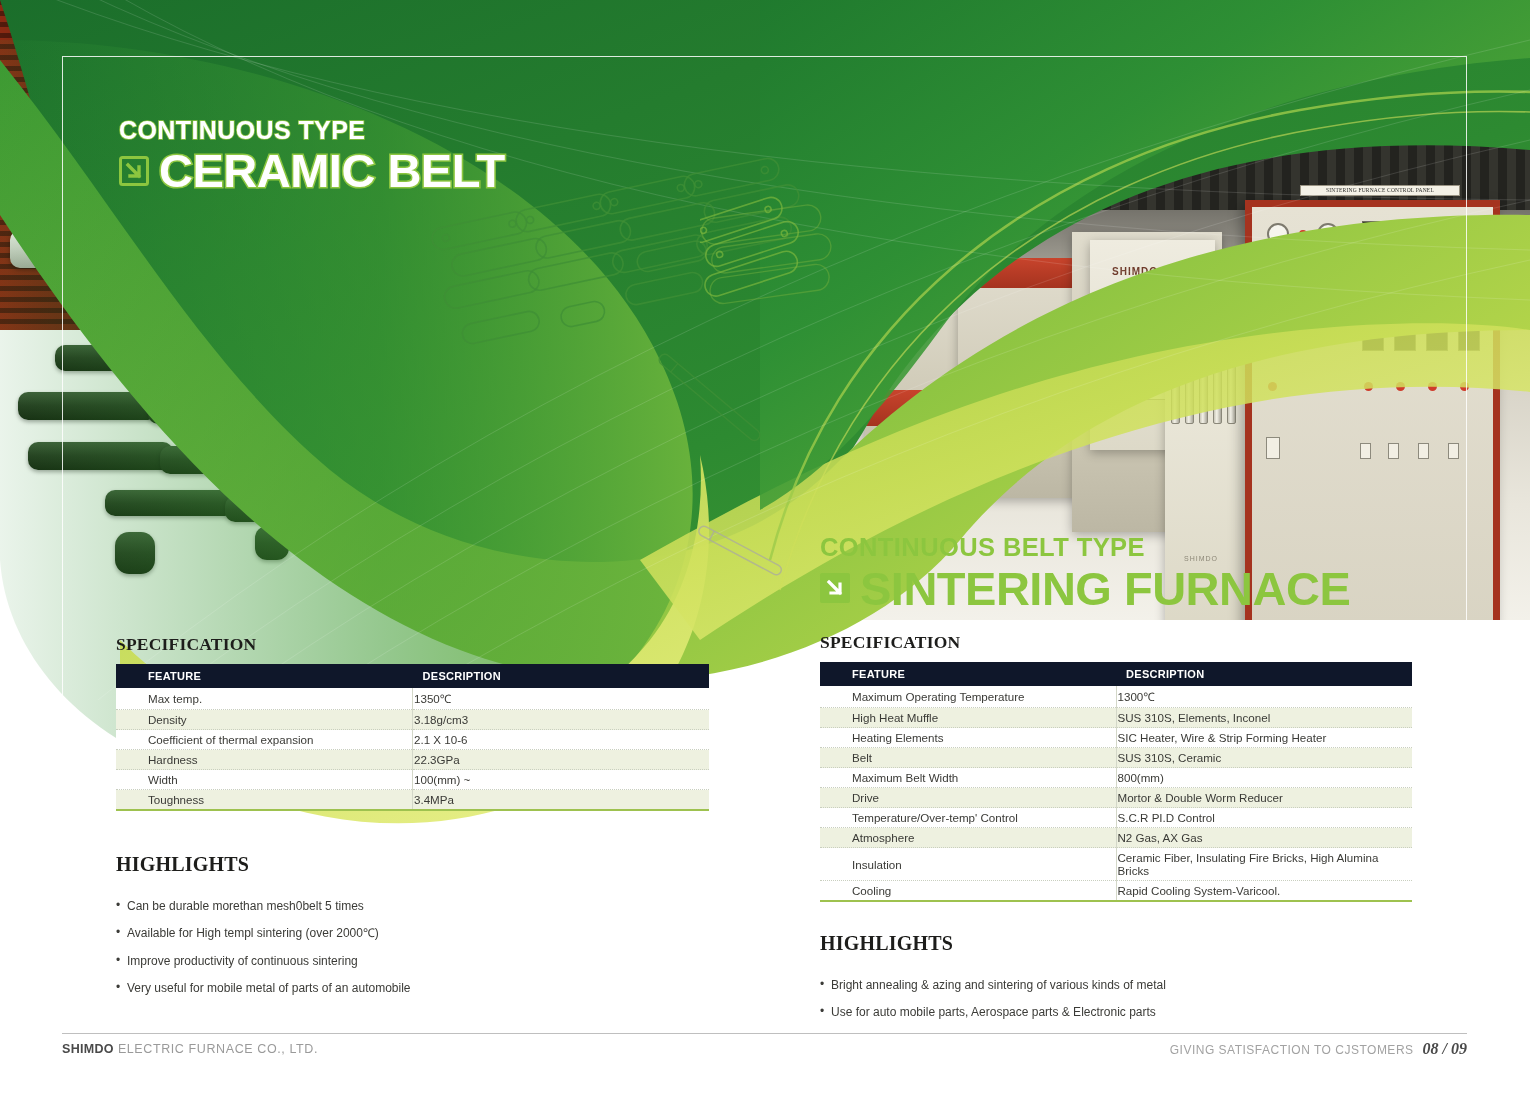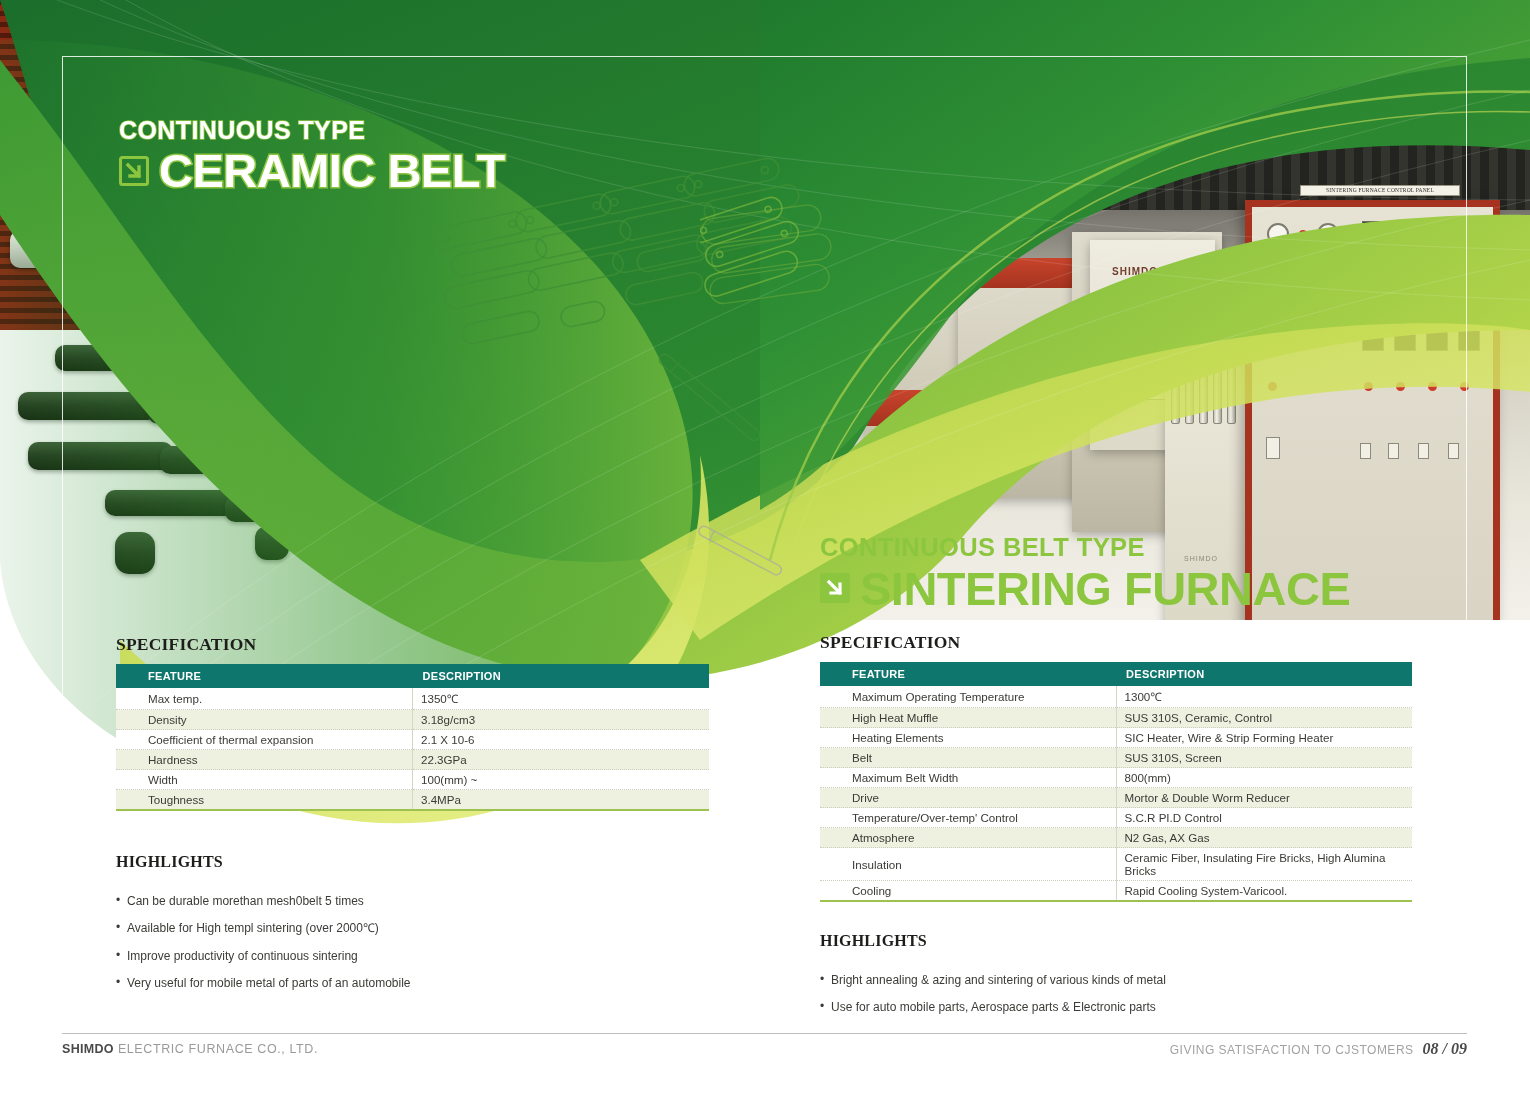--- a/index.html
+++ b/index.html
@@ -152,46 +152,46 @@
   }
 
   table.spec {
     border-collapse: collapse;
     width: 100%;
     font-size: 11.6px;
     color: #3a3a36;
     margin-top: 9px;
   }
   table.spec th {
-    background: #0f766e;
+    background: #0f172a;
     color: #ffffff;
     font-size: 11px;
     font-weight: bold;
     text-align: left;
     letter-spacing: .3px;
     padding: 6px 0 6px 32px;
     height: 22px;
   }
   table.spec th.desc { padding-left: 10px; }
   table.spec td {
     padding: 3px 0 3px 32px;
     border-bottom: 1px dotted #c9cfbf;
     height: 19px;
     vertical-align: middle;
   }
-  table.spec td.desc { padding-left: 8px; border-left: 1px solid #d3d7c8; }
+  table.spec td.desc { padding-left: 1px; border-left: 1px solid #d3d7c8; }
   table.spec tr.odd td { background: #ffffff; }
   table.spec tr.even td { background: #eef1e0; }
   table.spec tr:last-child td { border-bottom: none; }
   table.spec .feat-col { width: 50%; }
   .table-foot-rule { height: 2px; background: #9ec24f; width: 100%; }
 
   .hl-heading {
     font-family: "Liberation Serif", serif;
-    font-weight: bold; font-size: 16px; color: #1d1d1b;
+    font-weight: bold; font-size: 20px; color: #1d1d1b;
     letter-spacing: .2px;
   }
   ul.highlights { list-style: none; margin-top: 23px; }
   ul.highlights li {
     font-size: 12px; color: #3b3b37; line-height: 1.2;
     margin-bottom: 13px; position: relative; padding-left: 11px;
   }
   ul.highlights li::before {
     content: "•"; position: absolute; left: 0; top: -1px; color: #3b3b37; font-size: 12px;
   }
@@ -565,29 +565,29 @@
           <th class="desc">DESCRIPTION</th>
         </tr>
       </thead>
       <tbody id="right-spec-body">
           <tr class="odd">
             <td>Maximum Operating Temperature</td>
             <td class="desc">1300℃</td>
           </tr>
           <tr class="even">
             <td>High Heat Muffle</td>
-            <td class="desc">SUS 310S, Ceramic, Control</td>
+            <td class="desc">SUS 310S, Elements, Inconel</td>
           </tr>
           <tr class="odd">
             <td>Heating Elements</td>
             <td class="desc">SIC Heater, Wire &amp; Strip Forming Heater</td>
           </tr>
           <tr class="even">
             <td>Belt</td>
-            <td class="desc">SUS 310S, Screen</td>
+            <td class="desc">SUS 310S, Ceramic</td>
           </tr>
           <tr class="odd">
             <td>Maximum Belt Width</td>
             <td class="desc">800(mm)</td>
           </tr>
           <tr class="even">
             <td>Drive</td>
             <td class="desc">Mortor &amp; Double Worm Reducer</td>
           </tr>
           <tr class="odd">

